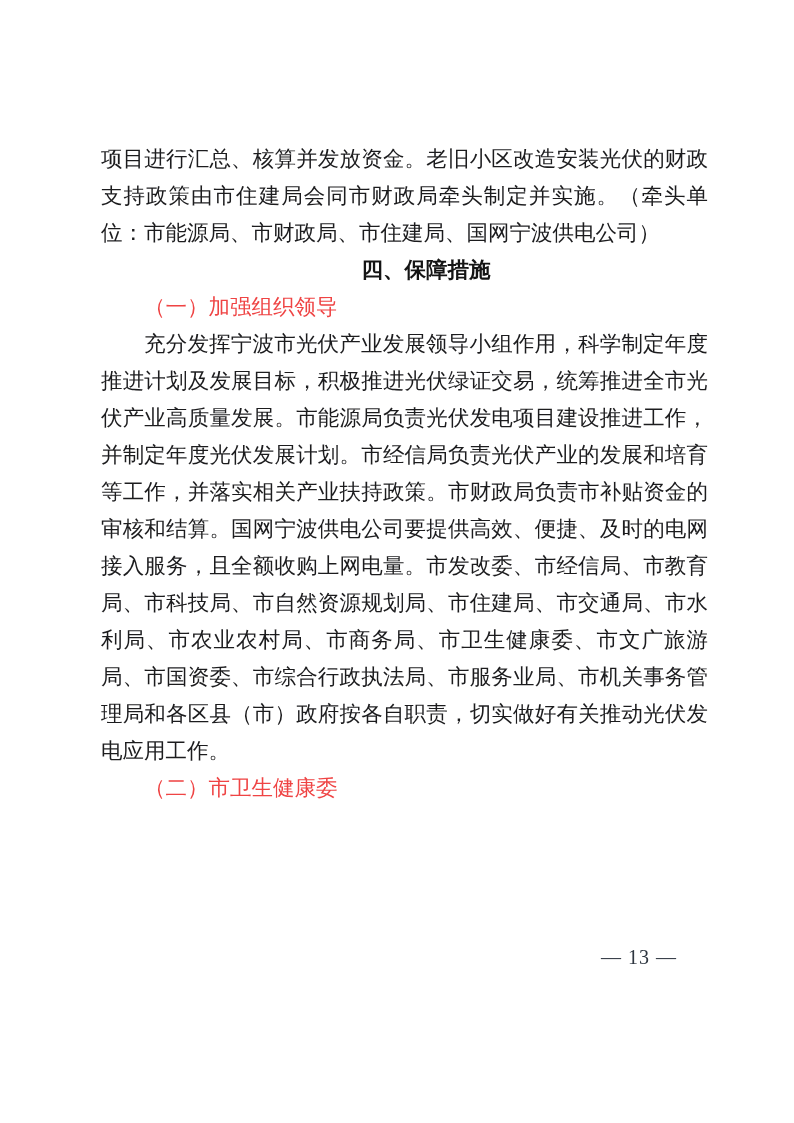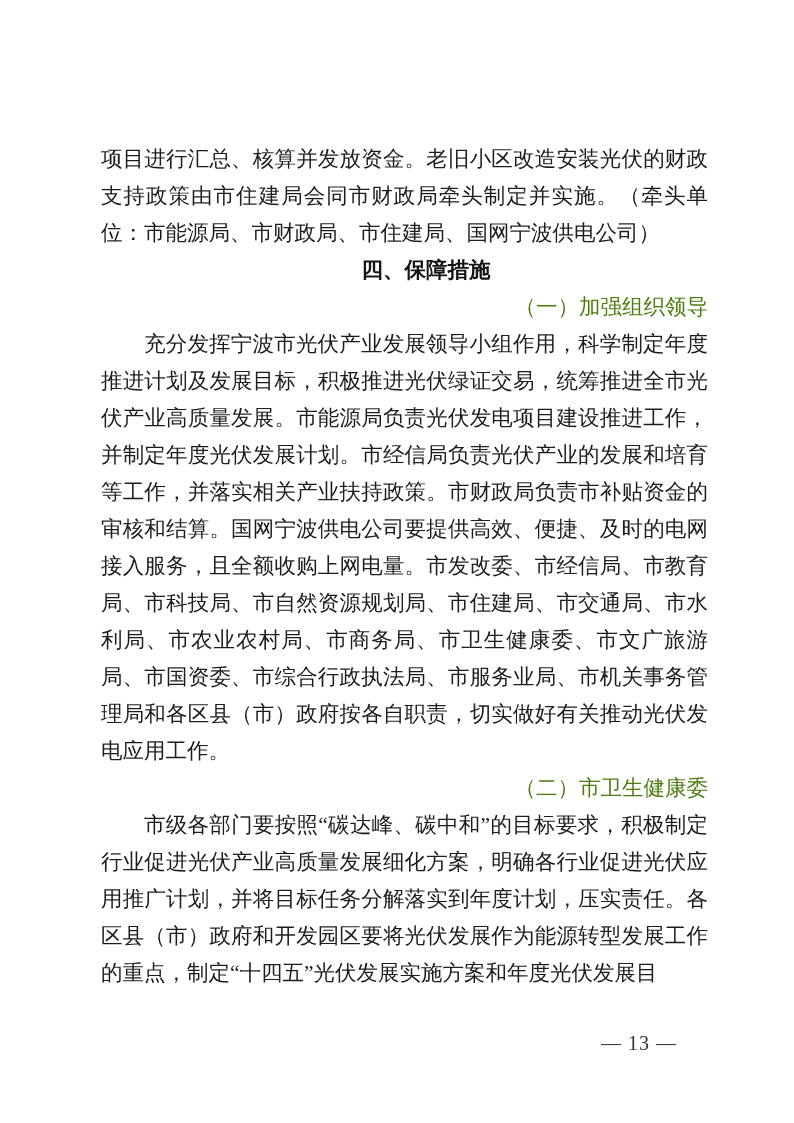--- a/index.html
+++ b/index.html
@@ -38,26 +38,26 @@
   }
   .section-heading {
     font-family: "Liberation Sans", sans-serif;
     font-weight: bold;
     color: #141414;
     text-indent: 2em;
     text-align: center;
   }
   .sub-heading {
     text-indent: 2em;
-    text-align: right;
-    color: #4d7c0f;
+    text-align: left;
+    color: #ef4444;
   }
   .page-number {
     position: absolute;
-    top: 1029px;
+    top: 943px;
     left: 559px;
     width: 160px;
     text-align: center;
     font-size: 20px;
     line-height: 28px;
     color: #2e3640;
     font-family: "Liberation Serif", serif;
     letter-spacing: 1px;
     white-space: nowrap;
   }
@@ -65,16 +65,15 @@
 </head>
 <body>
 
 <div class="page">
   <div class="content">
     <p class="para para-continuation">项目进行汇总、核算并发放资金。老旧小区改造安装光伏的财政支持政策由市住建局会同市财政局牵头制定并实施。（牵头单位：市能源局、市财政局、市住建局、国网宁波供电公司）</p>
     <p class="section-heading">四、保障措施</p>
     <p class="sub-heading">（一）加强组织领导</p>
     <p class="para">充分发挥宁波市光伏产业发展领导小组作用，科学制定年度推进计划及发展目标，积极推进光伏绿证交易，统筹推进全市光伏产业高质量发展。市能源局负责光伏发电项目建设推进工作，并制定年度光伏发展计划。市经信局负责光伏产业的发展和培育等工作，并落实相关产业扶持政策。市财政局负责市补贴资金的审核和结算。国网宁波供电公司要提供高效、便捷、及时的电网接入服务，且全额收购上网电量。市发改委、市经信局、市教育局、市科技局、市自然资源规划局、市住建局、市交通局、市水利局、市农业农村局、市商务局、市卫生健康委、市文广旅游局、市国资委、市综合行政执法局、市服务业局、市机关事务管理局和各区县（市）政府按各自职责，切实做好有关推动光伏发电应用工作。</p>
     <p class="sub-heading">（二）市卫生健康委</p>
-    <p class="para">市级各部门要按照“碳达峰、碳中和”的目标要求，积极制定行业促进光伏产业高质量发展细化方案，明确各行业促进光伏应用推广计划，并将目标任务分解落实到年度计划，压实责任。各区县（市）政府和开发园区要将光伏发展作为能源转型发展工作的重点，制定“十四五”光伏发展实施方案和年度光伏发展目</p>
   </div>
   <div class="page-number">— 13 —</div>
 </div>
 
 </body></html>

